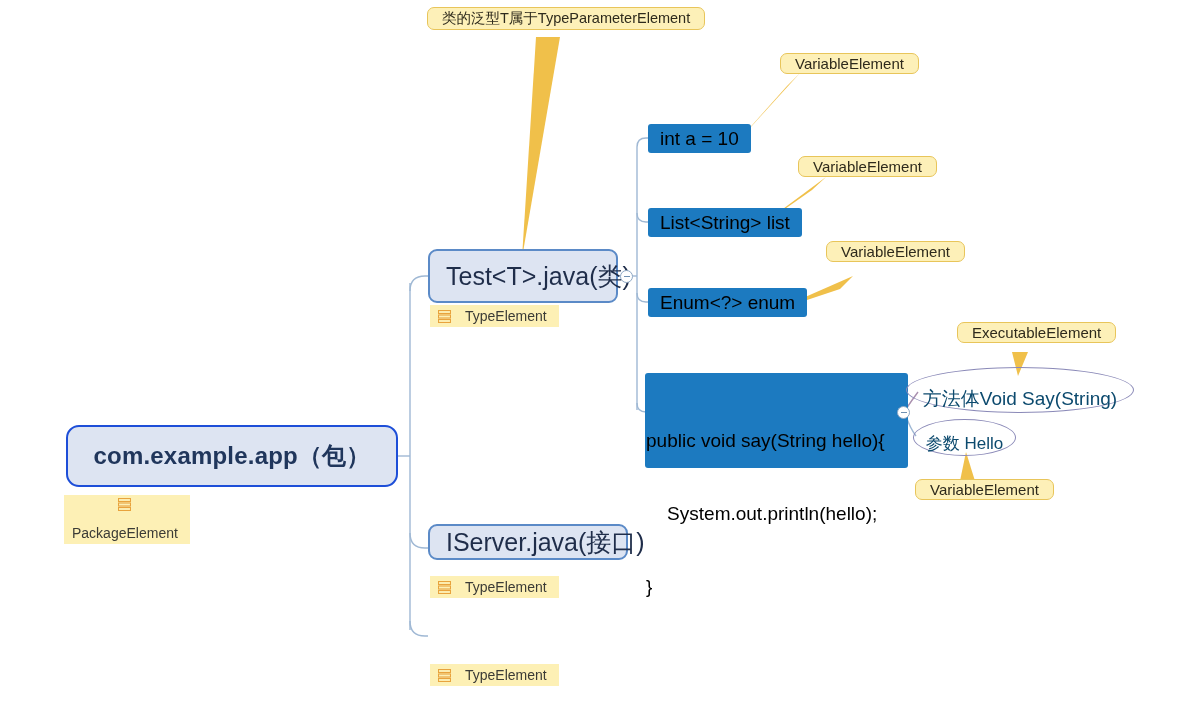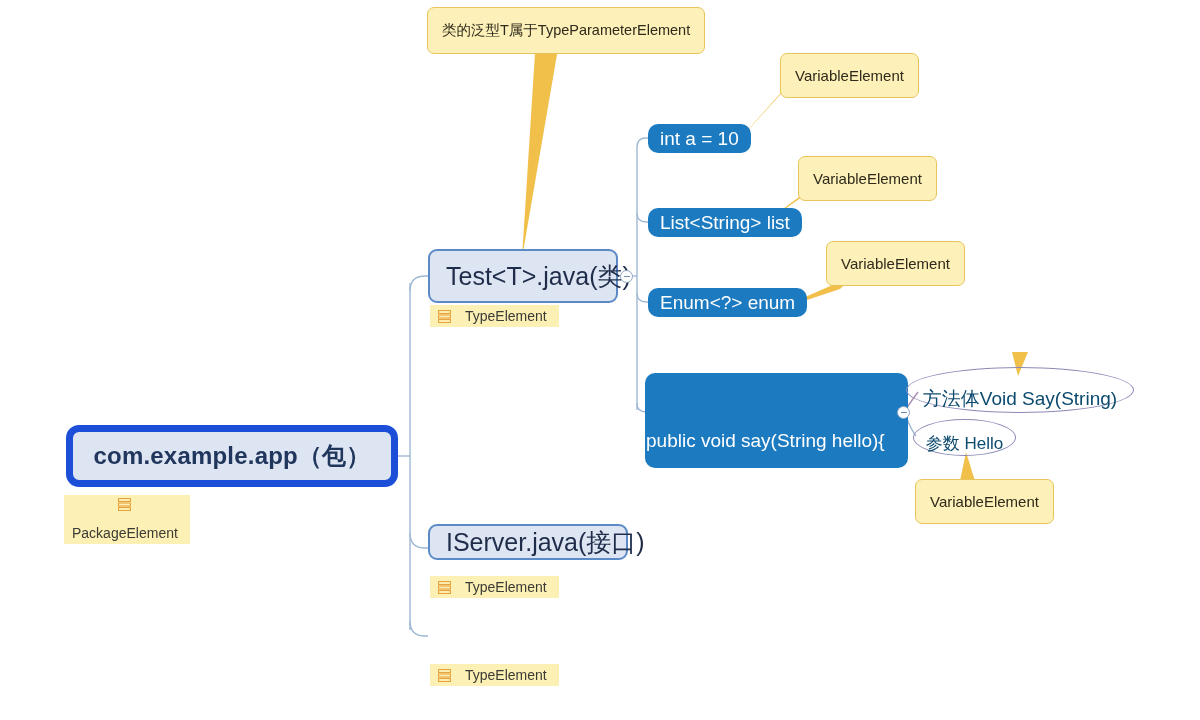--- a/index.html
+++ b/index.html
@@ -38,34 +38,34 @@
   .box-blue {
     background: #dde4f2;
     border: 2px solid #5b8ac7;
     border-radius: 9px;
     color: #1f2d4a;
     padding: 0 16px;
     font-size: 25px;
   }
   .box-blue.root {
     background: #dde4f2;
-    border: 7px solid #1d4ed8;
+    border: 2px solid #1d4ed8;
     border-radius: 13px;
     font-weight: bold;
     font-size: 24px;
     letter-spacing: .2px;
     color: #20365c;
     justify-content: center;
   }
 
   
   .box-code {
     background: #1c7ac0;
-    color: #ffffff;
-    border-radius: 10px;
+    color: #000000;
+    border-radius: 3px;
     padding: 0 12px;
     font-size: 19px;
   }
   .box-code.multiline {
     display: block;
     padding: 7px 14px 10px 1px;
     line-height: 1.28;
     font-size: 19px;
     white-space: pre;
   }
@@ -90,21 +90,21 @@
   }
 
   
   .callout {
     position: absolute;
     background: #fdf0b8;
     border: 1px solid #e8c55a;
     border-radius: 7px;
     color: #2e2a1c;
     font-size: 15px;
-    padding: 13px 14px;
+    padding: 1px 14px;
     white-space: nowrap;
     display: flex;
     align-items: center;
     justify-content: center;
   }
   .callout.cjk { font-size: 14.5px; }
 
   
   .ellipse {
     position: absolute;
@@ -188,20 +188,21 @@
   </svg>
 
   <div class="callout cjk" style="left:427px; top:7px;">类的泛型T属于TypeParameterElement</div>
 
   <div class="callout" style="left:780px; top:53px;">VariableElement</div>
 
   <div class="callout" style="left:798px; top:156px;">VariableElement</div>
 
   <div class="callout" style="left:826px; top:241px;">VariableElement</div>
 
+  <div class="callout" style="left:957px; top:322px;">ExecutableElement</div>
 
   <div class="callout" style="left:915px; top:479px;">VariableElement</div>
 
   <div class="node box-blue root" style="left:66px; top:425px; width:332px; height:62px;">com.example.app（包）</div>
 
   <div class="tag" style="left:64px; top:495px;flex-direction:column;">
     <svg class="stack-icon" viewBox="0 0 13 13">
       <rect x="0.5" y="0.5" width="12" height="3" fill="#fdf0b5" stroke="#e8a33d" stroke-width="1.1"></rect>
       <rect x="0.5" y="5" width="12" height="3" fill="#fdf0b5" stroke="#e8a33d" stroke-width="1.1"></rect>
       <rect x="0.5" y="9.5" width="12" height="3" fill="#fdf0b5" stroke="#e8a33d" stroke-width="1.1"></rect>

